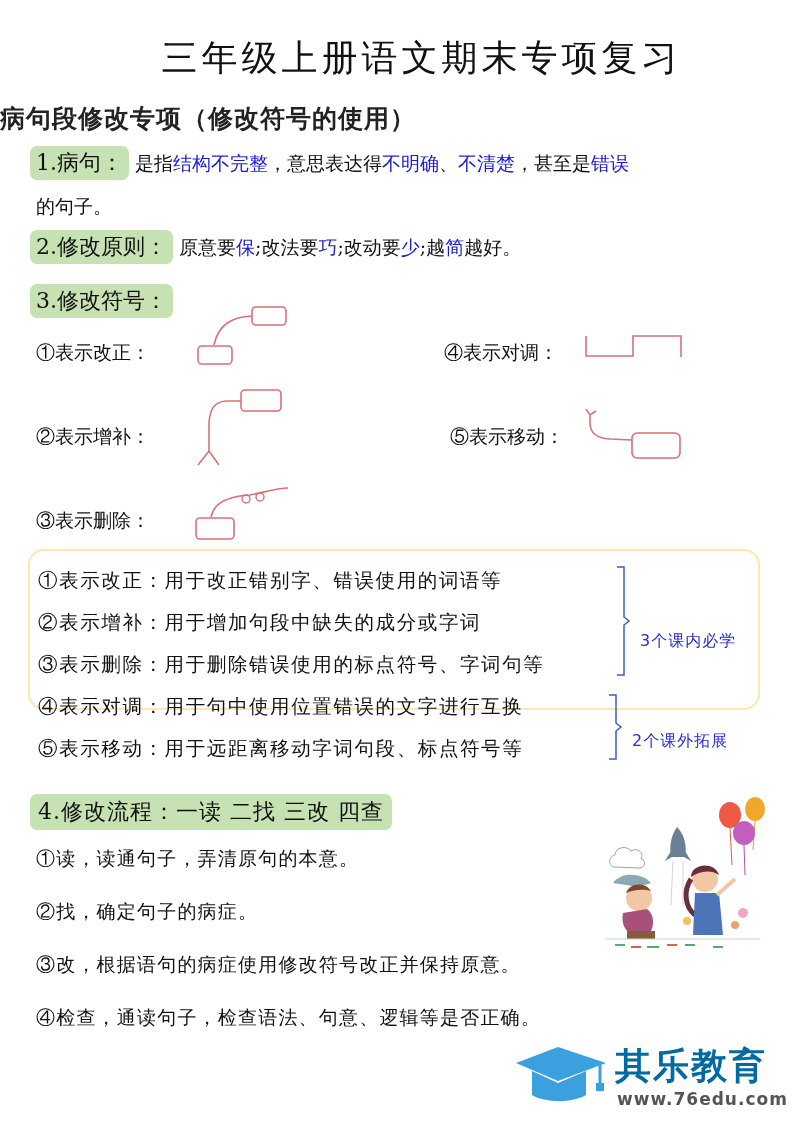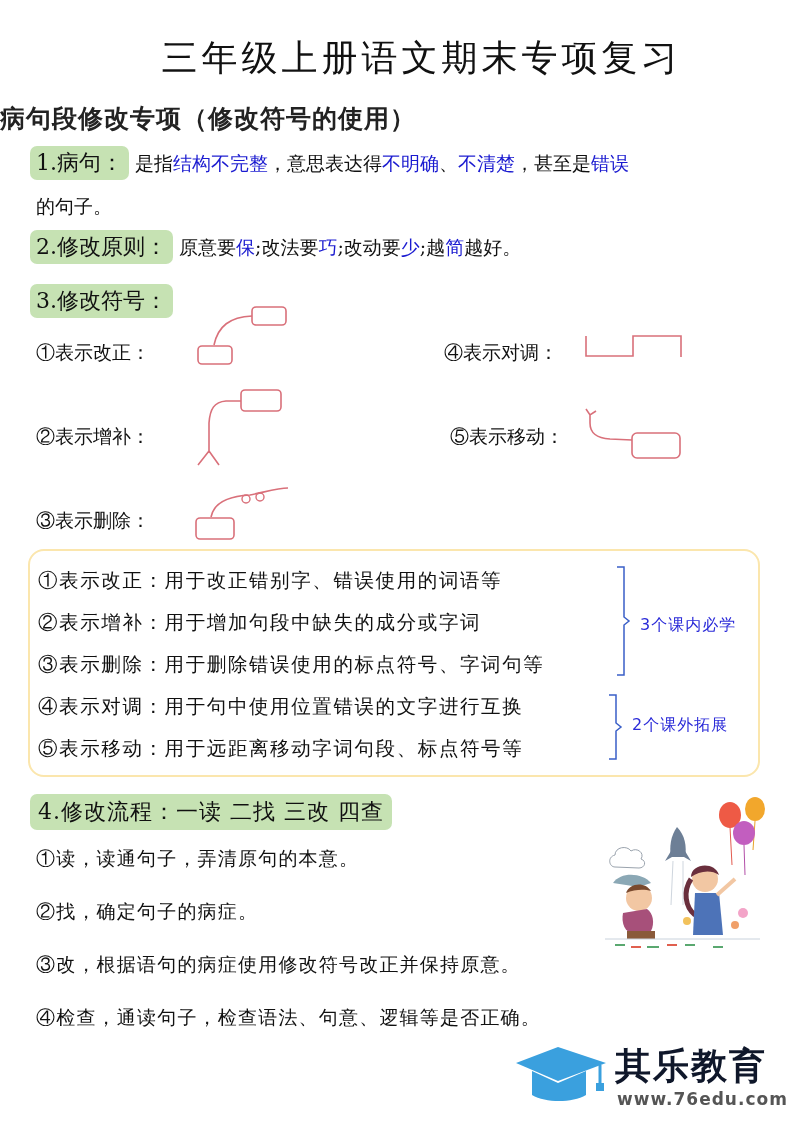--- a/index.html
+++ b/index.html
@@ -10,28 +10,28 @@
            font-family: "DejaVu Sans", "Liberation Sans", sans-serif;
            font-size: 36px; letter-spacing: 4px; color: #111; margin-left: 25px; }
   .subtitle { left: 0; width: 793px; top: 102px; 
            font-family: "DejaVu Sans", "Liberation Sans", sans-serif;
            font-size: 25px; font-weight: bold; color: #222; letter-spacing: 1px; }
   .hl { background: #c6e2b3; border-radius: 7px; padding: 2px 6px;
         font-size: 22px; display: inline-block; }
   .line { font-size: 19px; white-space: nowrap; }
   .sym-label { font-size: 19px; white-space: nowrap; }
   svg { overflow: visible; }
-  .panel { left: 28px; top: 549px; width: 732px; height: 228px;
+  .panel { left: 28px; top: 549px; width: 732px; height: 161px;
            border: 2px solid #fbe6ad; border-radius: 16px; box-sizing: border-box; text-decoration: underline; }
   .prow { position: absolute; left: 8px; font-size: 19.5px; letter-spacing: 1.6px; white-space: nowrap; }
   .tag { position: absolute; font-size: 16px; color: #2a2ad8;
-         font-family: "DejaVu Sans", "Liberation Sans", sans-serif; letter-spacing: 1px; }
+         font-family: "DejaVu Sans", "Liberation Sans", sans-serif; letter-spacing: 1px; margin-top: 16px; }
   .step { font-size: 19px; white-space: nowrap; letter-spacing: 1.2px; }
   .logo-text { font-family: "DejaVu Sans", "Liberation Sans", sans-serif; font-weight: bold;
-               color: #0f172a; font-size: 36px; letter-spacing: 2px; }
+               color: #0369a1; font-size: 36px; letter-spacing: 2px; }
   .logo-url { font-family: "DejaVu Sans", "Liberation Sans", sans-serif; font-weight: bold;
               color: #555; font-size: 17px; letter-spacing: 1px; }
 </style>
 </head>
 <body>
 
 <div class="abs title">三年级上册语文期末专项复习</div>
 <div class="abs subtitle">病句段修改专项（修改符号的使用）</div>
 
 <div class="abs line" style="left:30px; top:146px;">

